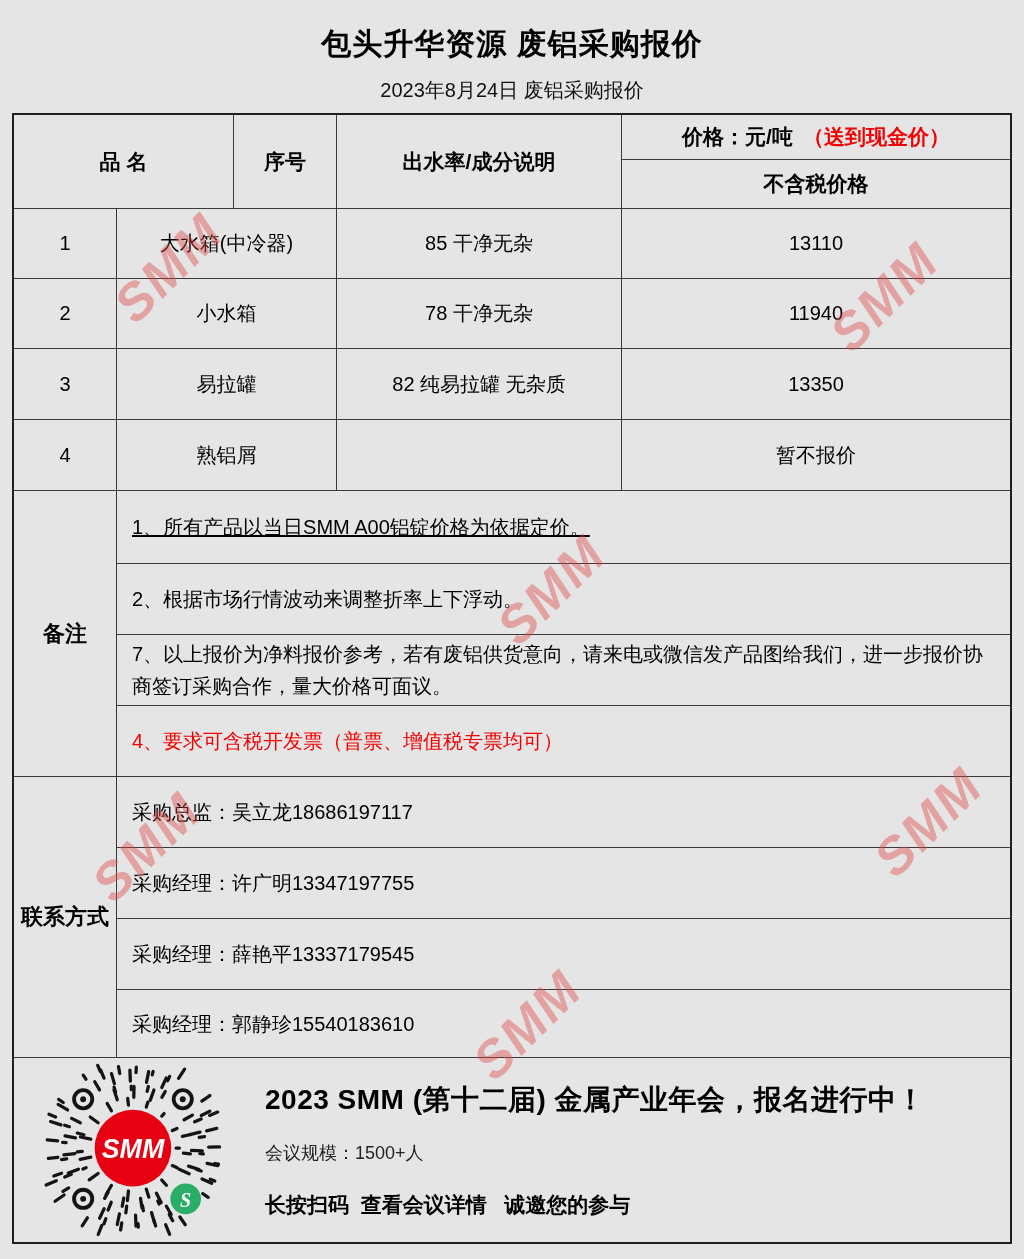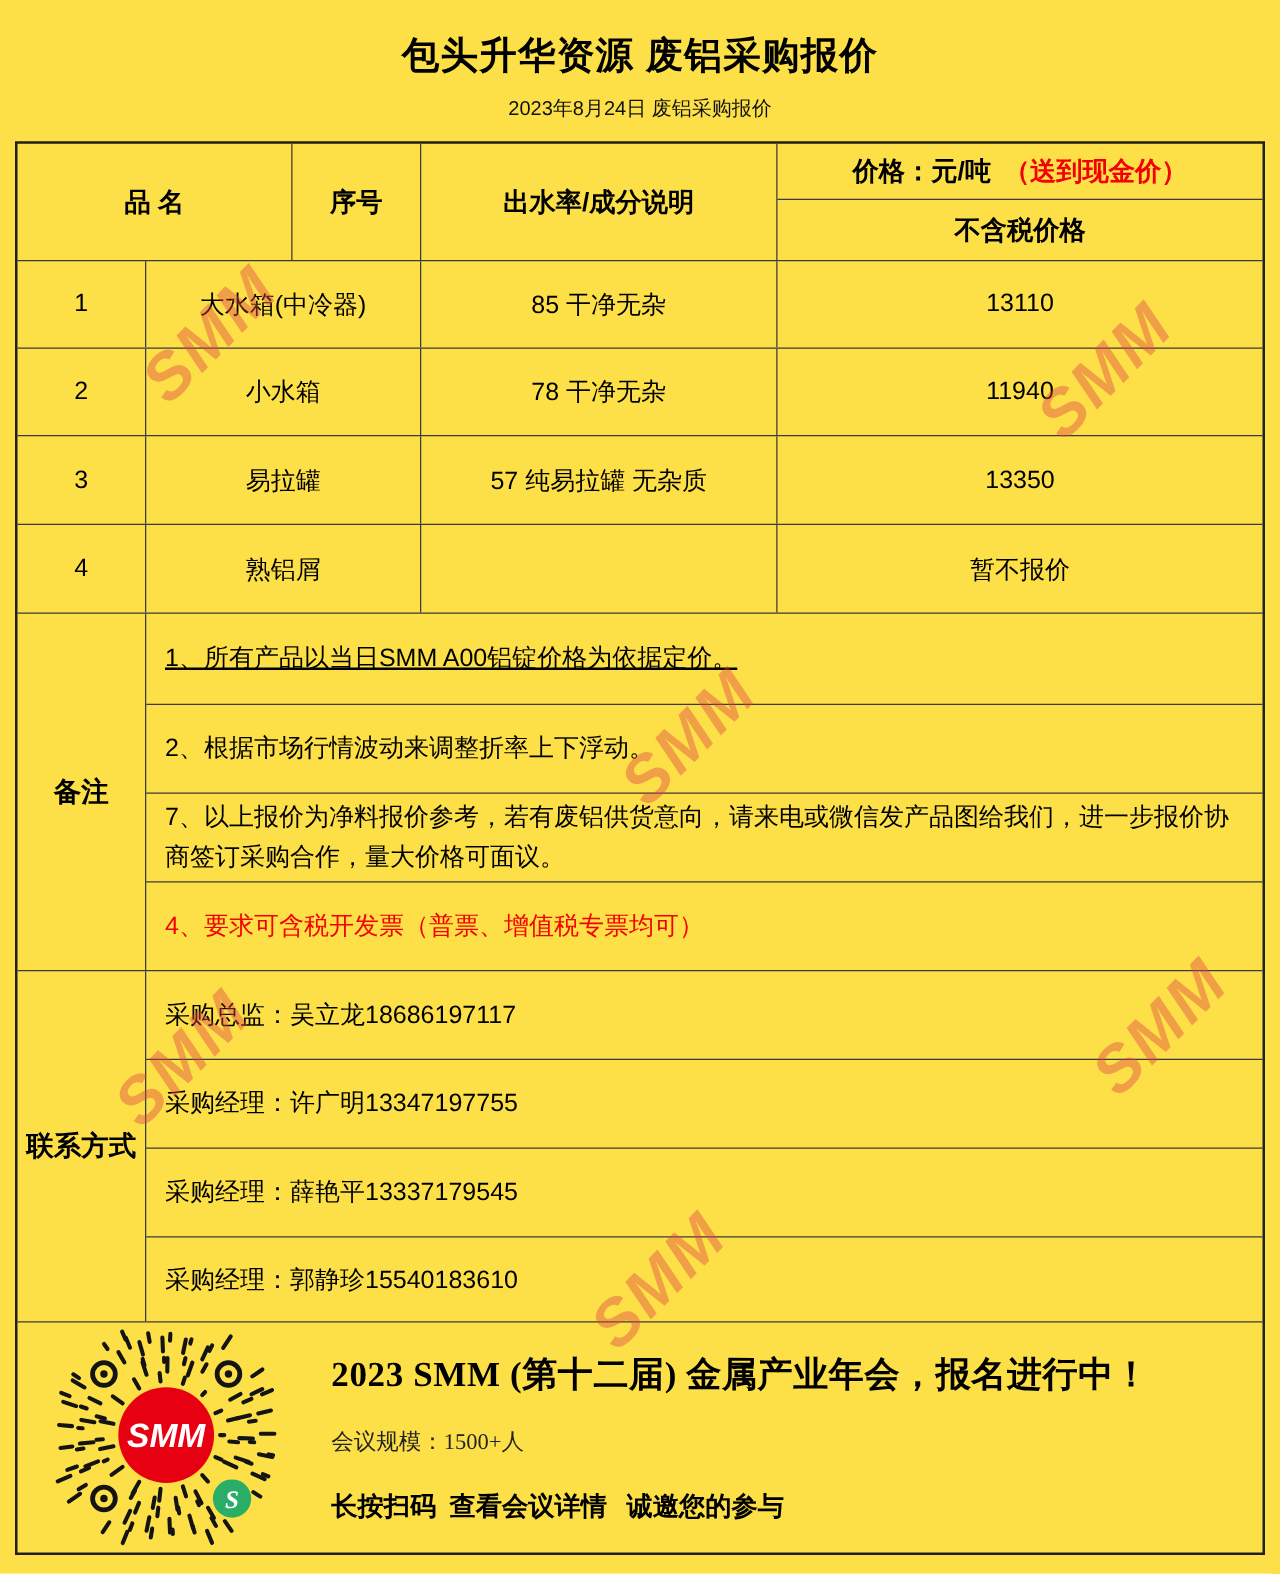--- a/index.html
+++ b/index.html
@@ -1,23 +1,23 @@
 <!DOCTYPE html>
 <html><head>
 <meta charset="utf-8">
 <style>
   * { box-sizing: border-box; margin: 0; padding: 0; }
   html,body { background:#ffffff; }
   body { font-family: "Liberation Sans", sans-serif; color:#000; }
-  #page { position:relative; width:1024px; height:1259px; background:#fde047; overflow:hidden; margin:0 auto; }
+  #page { position:relative; width:1024px; height:1259px; background:#e5e5e5; overflow:hidden; margin:0 auto; }
 
   .doc-title { position:absolute; top:24px; left:0; width:100%; text-align:center;
                font-size:30px; font-weight:700; letter-spacing:1px; }
   .doc-subtitle { position:absolute; top:77px; left:0; width:100%; text-align:center;
-               font-size:16px; color:#111; }
+               font-size:20px; color:#111; }
 
   
   #qtable { position:absolute; left:12px; top:113px; width:1000px; height:1131px;
             border:2px solid #1f1f1f; display:flex; flex-direction:column; background:transparent; }
   .trow { display:flex; border-bottom:1.5px solid #3a3a3a; }
   .cell { display:flex; align-items:center; justify-content:center; font-size:20px; text-align:center; }
   .c1 { width:103px; border-right:1.5px solid #3a3a3a; }
   .c2 { width:220px; border-right:1.5px solid #3a3a3a; }
   .c3 { width:285px; border-right:1.5px solid #3a3a3a; }
   .c4 { flex:1; }
@@ -40,21 +40,21 @@
   .remarks-sec { height:286px; }
   .contacts-sec { height:281px; }
   .rm1 { height:73px;text-decoration:underline; } .rm2 { height:71px; } .rm3 { height:72px; } .rm4 { height:70px; }
   .ct1 { height:71px; } .ct2 { height:71px; } .ct3 { height:72px; } .ct4 { height:67px; }
 
   .red { color:#f40000; }
 
   
   .footer-box { flex:1; border-bottom:none; display:flex; align-items:center; }
   .qr { width:182px; height:182px; margin-left:27px; flex:0 0 auto; }
-  .footer-text { margin-left:42px;font-family:Liberation Serif, serif; }
+  .footer-text { margin-left:42px; }
   .f-title { font-size:28px; font-weight:700; letter-spacing:0.5px; }
   .f-scale { font-size:18px; margin-top:22px; color:#222; }
   .f-cta { font-size:21px; font-weight:700; margin-top:26px; }
   .pre { white-space:pre; }
 
   
   .wm { position:absolute; width:170px; text-align:center; font-size:52px; font-weight:700;
         font-style:italic; line-height:52px; color:rgba(221,70,70,0.42);
         transform:rotate(-45deg); pointer-events:none; z-index:6; letter-spacing:2px; }
 </style>
@@ -89,21 +89,21 @@
     </div>
     <div class="trow r70">
       <div class="cell c1">2</div>
       <div class="cell c2">小水箱</div>
       <div class="cell c3">78 干净无杂</div>
       <div class="cell c4">11940</div>
     </div>
     <div class="trow r71">
       <div class="cell c1">3</div>
       <div class="cell c2">易拉罐</div>
-      <div class="cell c3">57 纯易拉罐 无杂质</div>
+      <div class="cell c3">82 纯易拉罐 无杂质</div>
       <div class="cell c4">13350</div>
     </div>
     <div class="trow r71">
       <div class="cell c1">4</div>
       <div class="cell c2">熟铝屑</div>
       <div class="cell c3"></div>
       <div class="cell c4">暂不报价</div>
     </div>
 
     <div class="sec remarks-sec">

